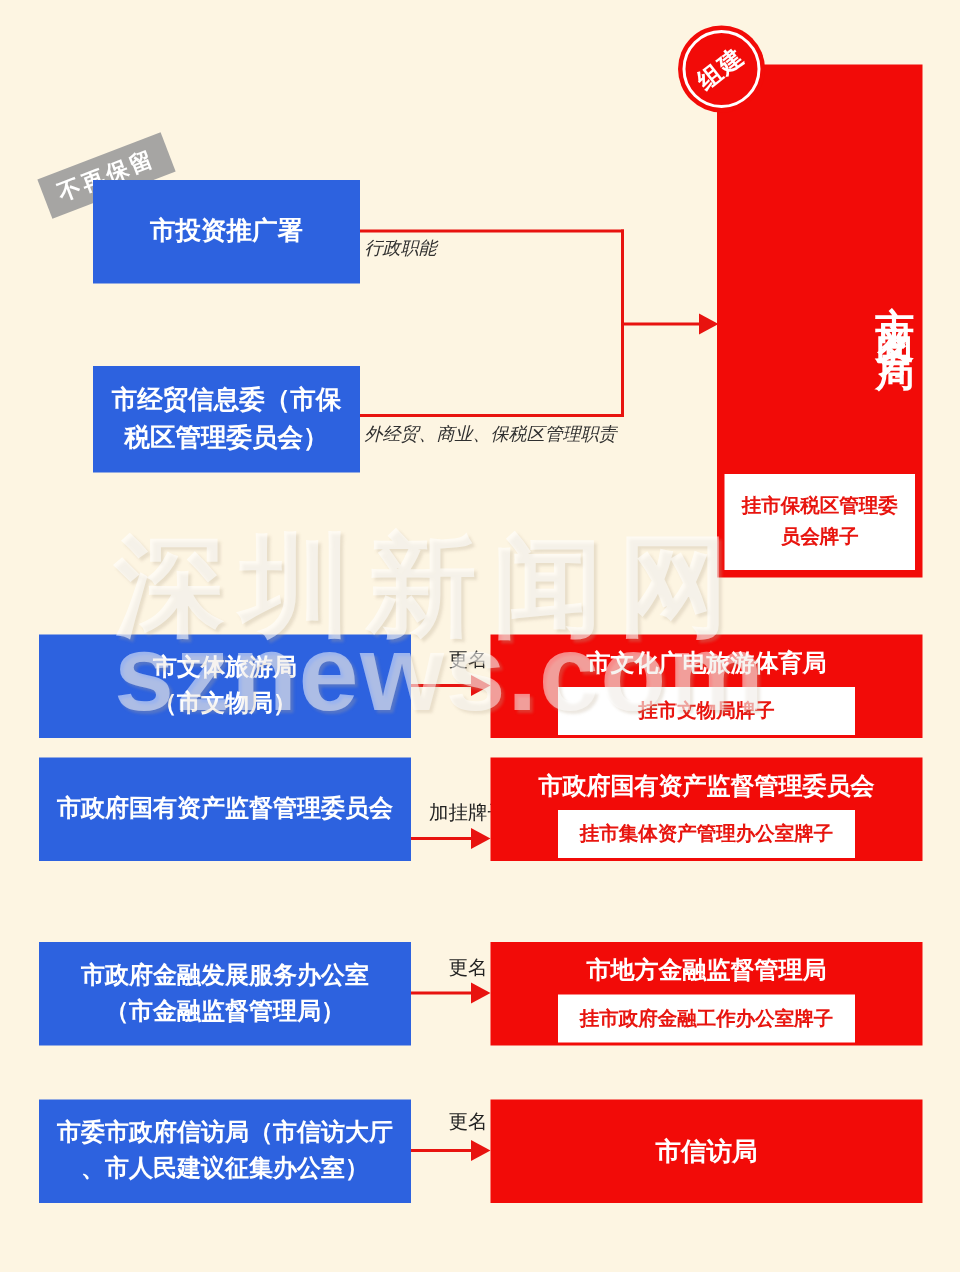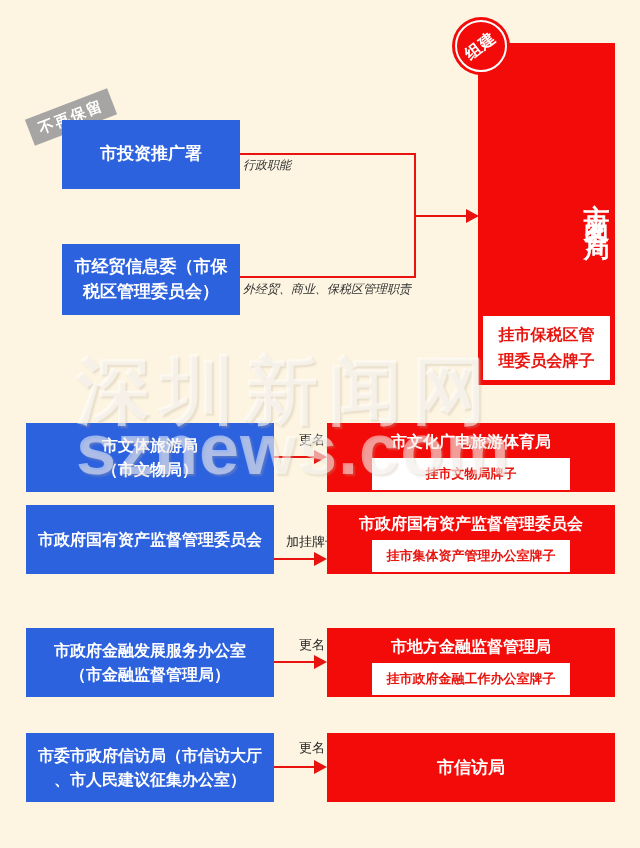--- a/index.html
+++ b/index.html
@@ -50,21 +50,21 @@
   .bigred{ left:478px; top:43px; width:137px; height:342px; }
   .vtitle{
     position:absolute; left:0; right:0; top:72px; height:180px;
     display:flex; justify-content:center;
     writing-mode:vertical-rl; text-orientation:upright;
     font-size:26px; letter-spacing:11px; font-weight:bold; margin:0 auto;
   }
   .big-plaque{
     position:absolute; left:5px; right:5px; bottom:5px; height:64px;
     display:flex; align-items:center; justify-content:center;
-    font-size:16px; line-height:1.6; padding:18px 8px; box-sizing:border-box;
+    font-size:13px; line-height:1.6; padding:18px 8px; box-sizing:border-box;
   }
   .badge{
     position:absolute; left:452px; top:17px; width:58px; height:58px;
     background:var(--red,#F20B08); border-radius:50%; z-index:2;
   }
   .badge-ring{
     position:absolute; inset:3px; border:2px solid #fff; border-radius:50%;
     display:flex; align-items:center; justify-content:center;
   }
   .badge-text{

